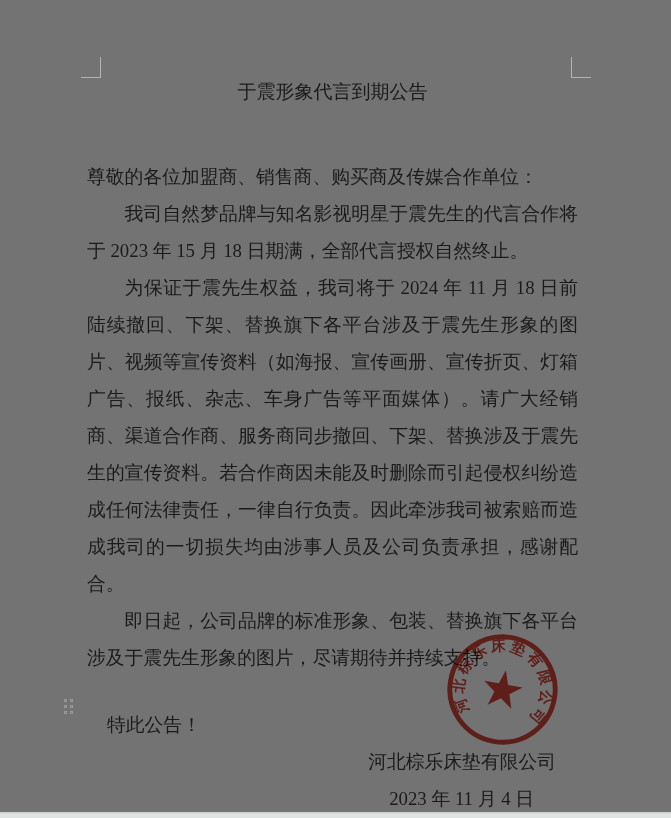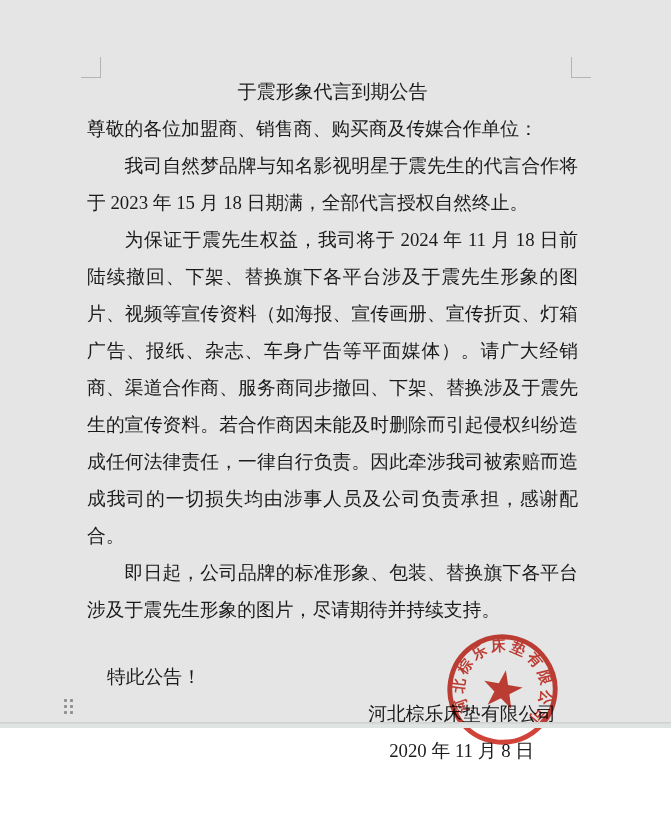--- a/index.html
+++ b/index.html
@@ -1,30 +1,30 @@
 <!DOCTYPE html>
 <html><head>
 <meta charset="utf-8">
 <style>
   * { margin: 0; padding: 0; box-sizing: border-box; }
   html, body { width: 671px; height: 818px; background: #ffffff; overflow: hidden; }
   body { font-family: "Liberation Serif", "DejaVu Serif", serif; color: #1b1b1b; }
 
-  .screen { position: relative; width: 671px; height: 728px; background: #e5e5e5; }
+  .screen { position: relative; width: 671px; height: 818px; background: #737373; }
 
   
   .cropmark { position: absolute; width: 20px; height: 21px; }
   .cropmark.tl { left: 81px; top: 57px; border-right: 1px solid #b4b4b4; border-bottom: 1px solid #b4b4b4; }
   .cropmark.tr { left: 571px; top: 57px; border-left: 1px solid #b4b4b4; border-bottom: 1px solid #b4b4b4; }
 
   .doc { position: absolute; left: 87px; top: 73px; width: 491px; font-size: 18.8px; line-height: 37px; }
   .doc h1 { font-size: 19px; font-weight: normal; text-align: center; line-height: 37px; }
   .doc p { text-align: justify; }
   .doc p.indent { text-indent: 2em; }
-  .doc p.salutation { text-align: left; }
+  .doc p.salutation { text-align: left; margin-top: 48px; }
   .doc p.closing { margin-top: 30px; text-align: left; margin-left: 20px; }
   .doc p.sig-company { text-align: right; padding-right: 22px; }
   .doc p.sig-date { text-align: right; padding-right: 44px; }
 
   
   .dots { position: absolute; left: 64px; top: 699px; display: grid;
           grid-template-columns: 3px 3px; grid-auto-rows: 3px; column-gap: 3px; row-gap: 3px; }
   .dots span { width: 3px; height: 3px; background: #7d7d7d; box-shadow: inset 0 0 0 1px #9a9a9a; }
 
   
@@ -46,21 +46,21 @@
   <div class="cropmark tr"></div>
 
   <div class="doc">
     <h1>于震形象代言到期公告</h1>
     <p class="salutation">尊敬的各位加盟商、销售商、购买商及传媒合作单位：</p>
     <p class="indent">我司自然梦品牌与知名影视明星于震先生的代言合作将于 2023 年 15 月 18 日期满，全部代言授权自然终止。</p>
     <p class="indent">为保证于震先生权益，我司将于 2024 年 11 月 18 日前陆续撤回、下架、替换旗下各平台涉及于震先生形象的图片、视频等宣传资料（如海报、宣传画册、宣传折页、灯箱广告、报纸、杂志、车身广告等平面媒体）。请广大经销商、渠道合作商、服务商同步撤回、下架、替换涉及于震先生的宣传资料。若合作商因未能及时删除而引起侵权纠纷造成任何法律责任，一律自行负责。因此牵涉我司被索赔而造成我司的一切损失均由涉事人员及公司负责承担，感谢配合。</p>
     <p class="indent">即日起，公司品牌的标准形象、包装、替换旗下各平台涉及于震先生形象的图片，尽请期待并持续支持。</p>
     <p class="closing">特此公告！</p>
     <p class="sig-company">河北棕乐床垫有限公司</p>
-    <p class="sig-date">2020 年 11 月 8 日</p>
+    <p class="sig-date">2023 年 11 月 4 日</p>
   </div>
 
   <div class="dots">
     <span></span>
       <span></span>
     <span></span>
       <span></span>
     <span></span>
       <span></span>
   </div>

